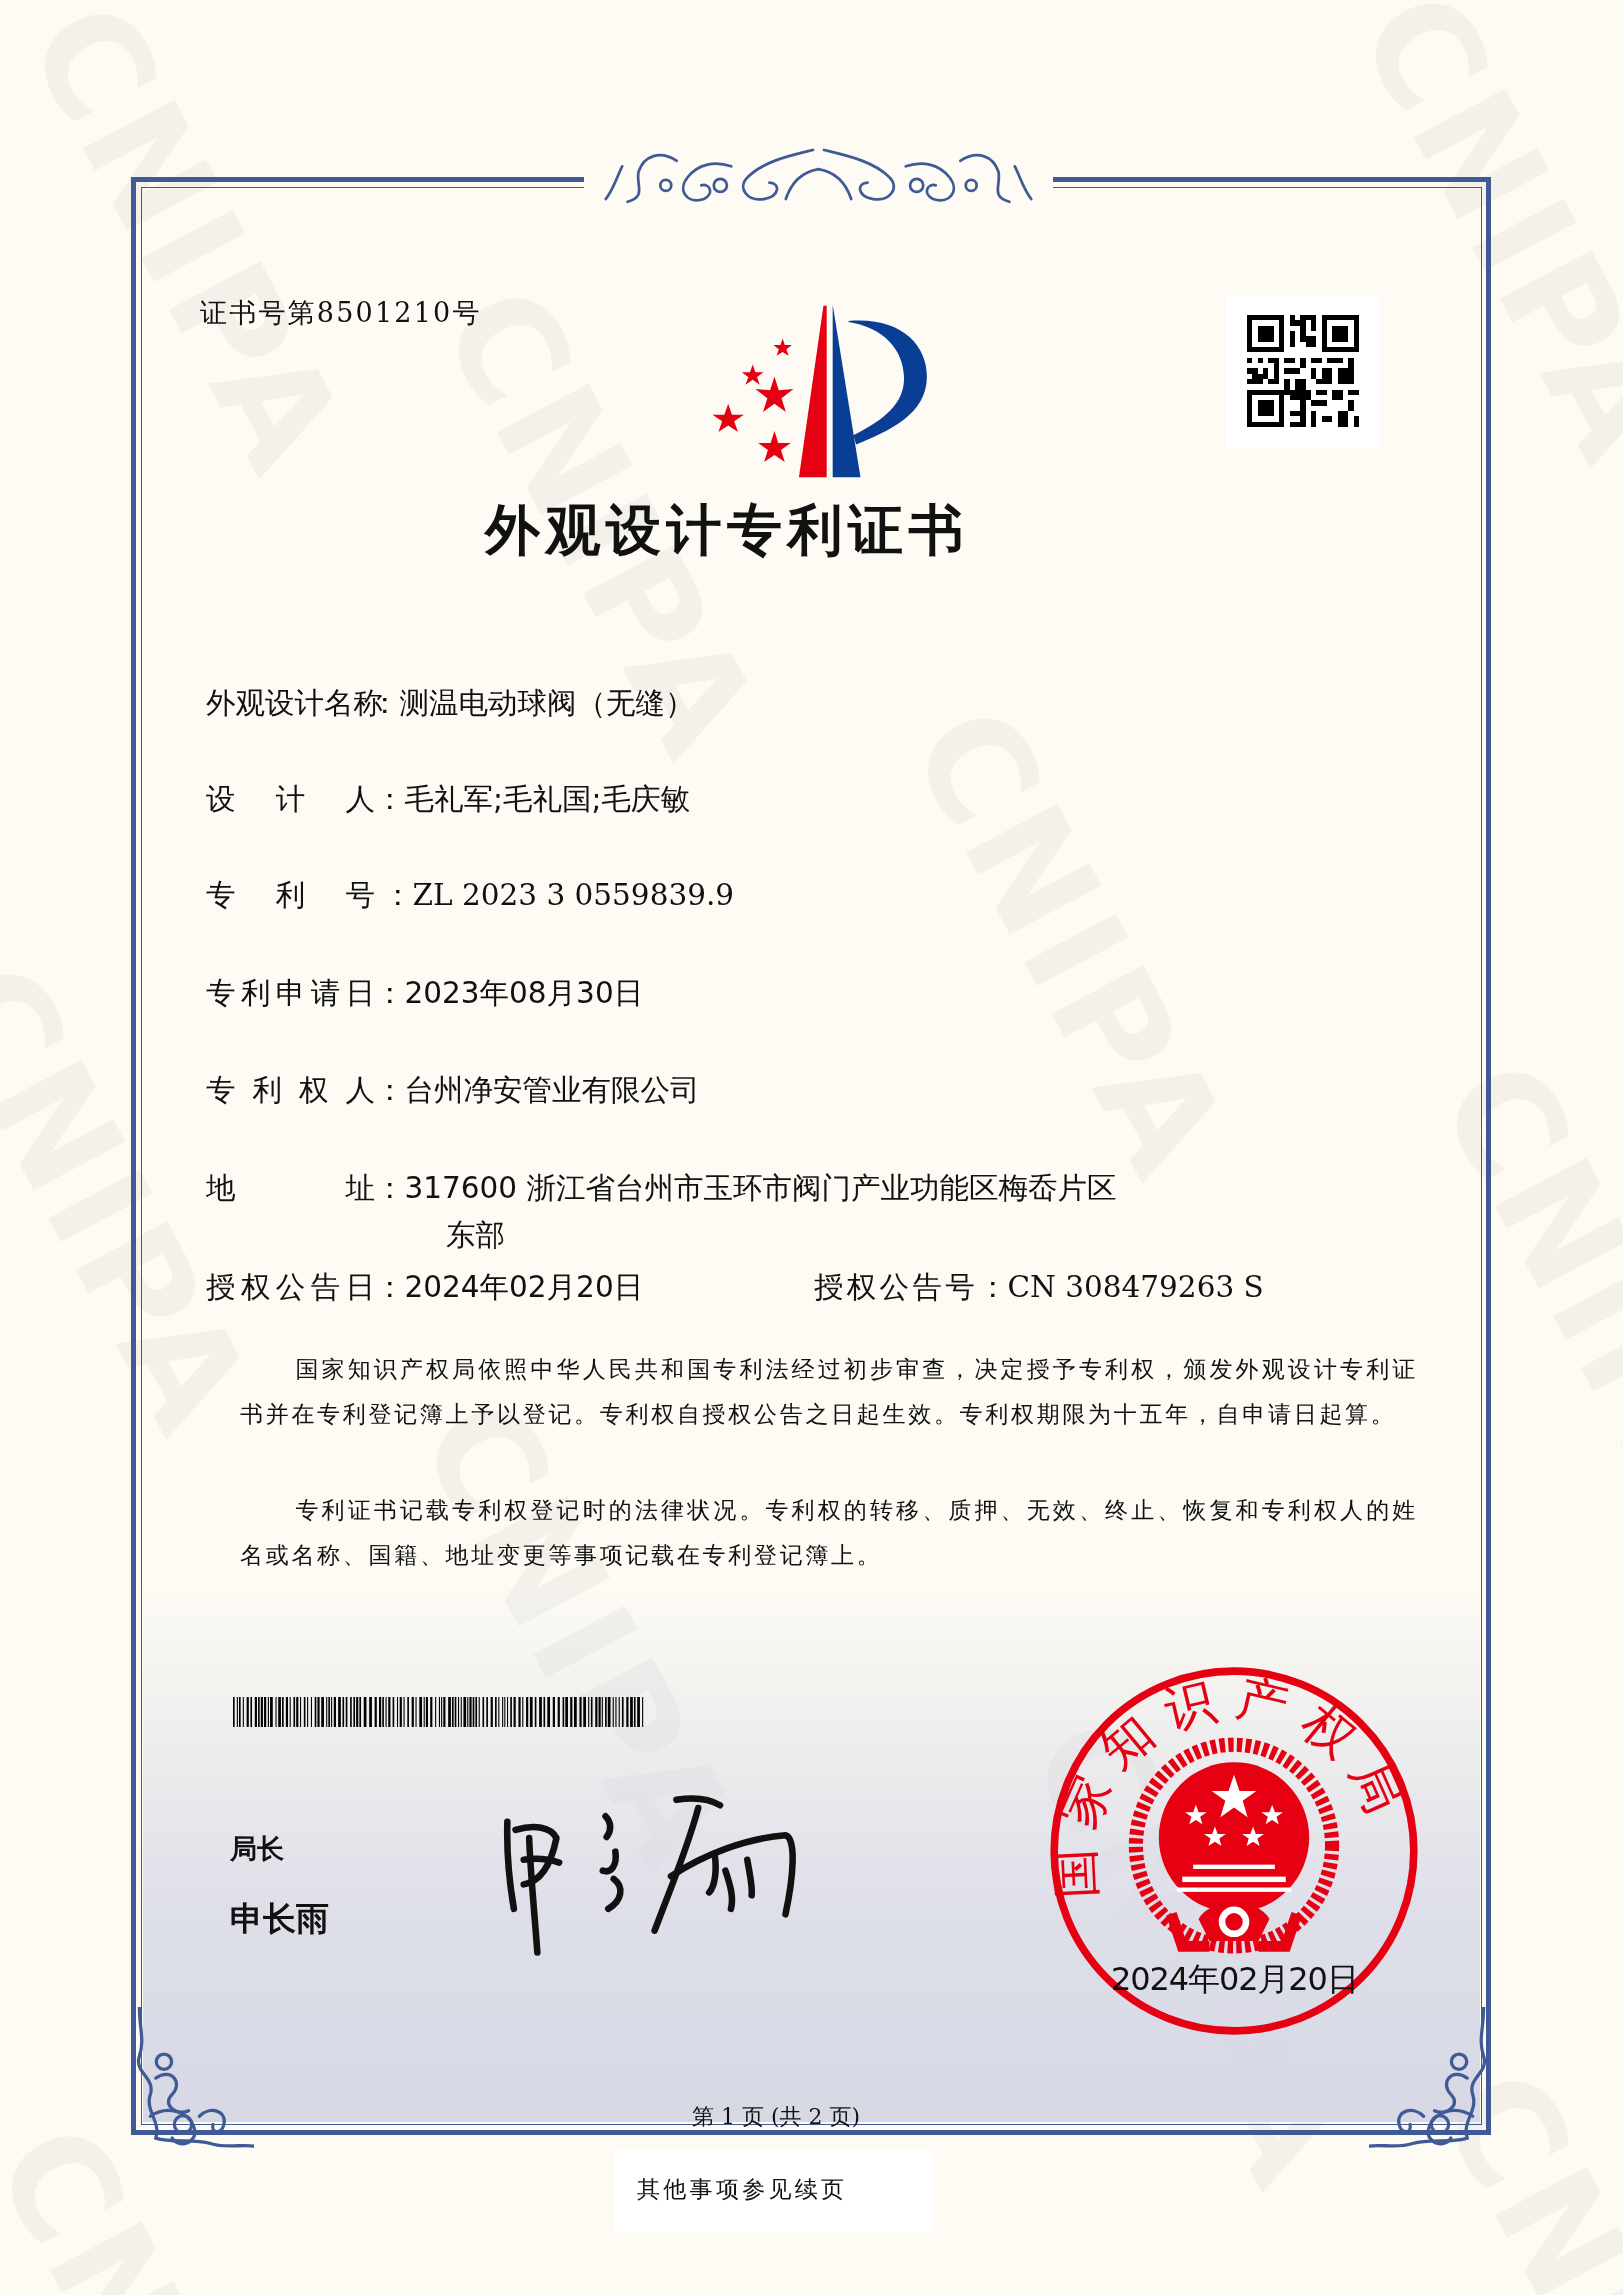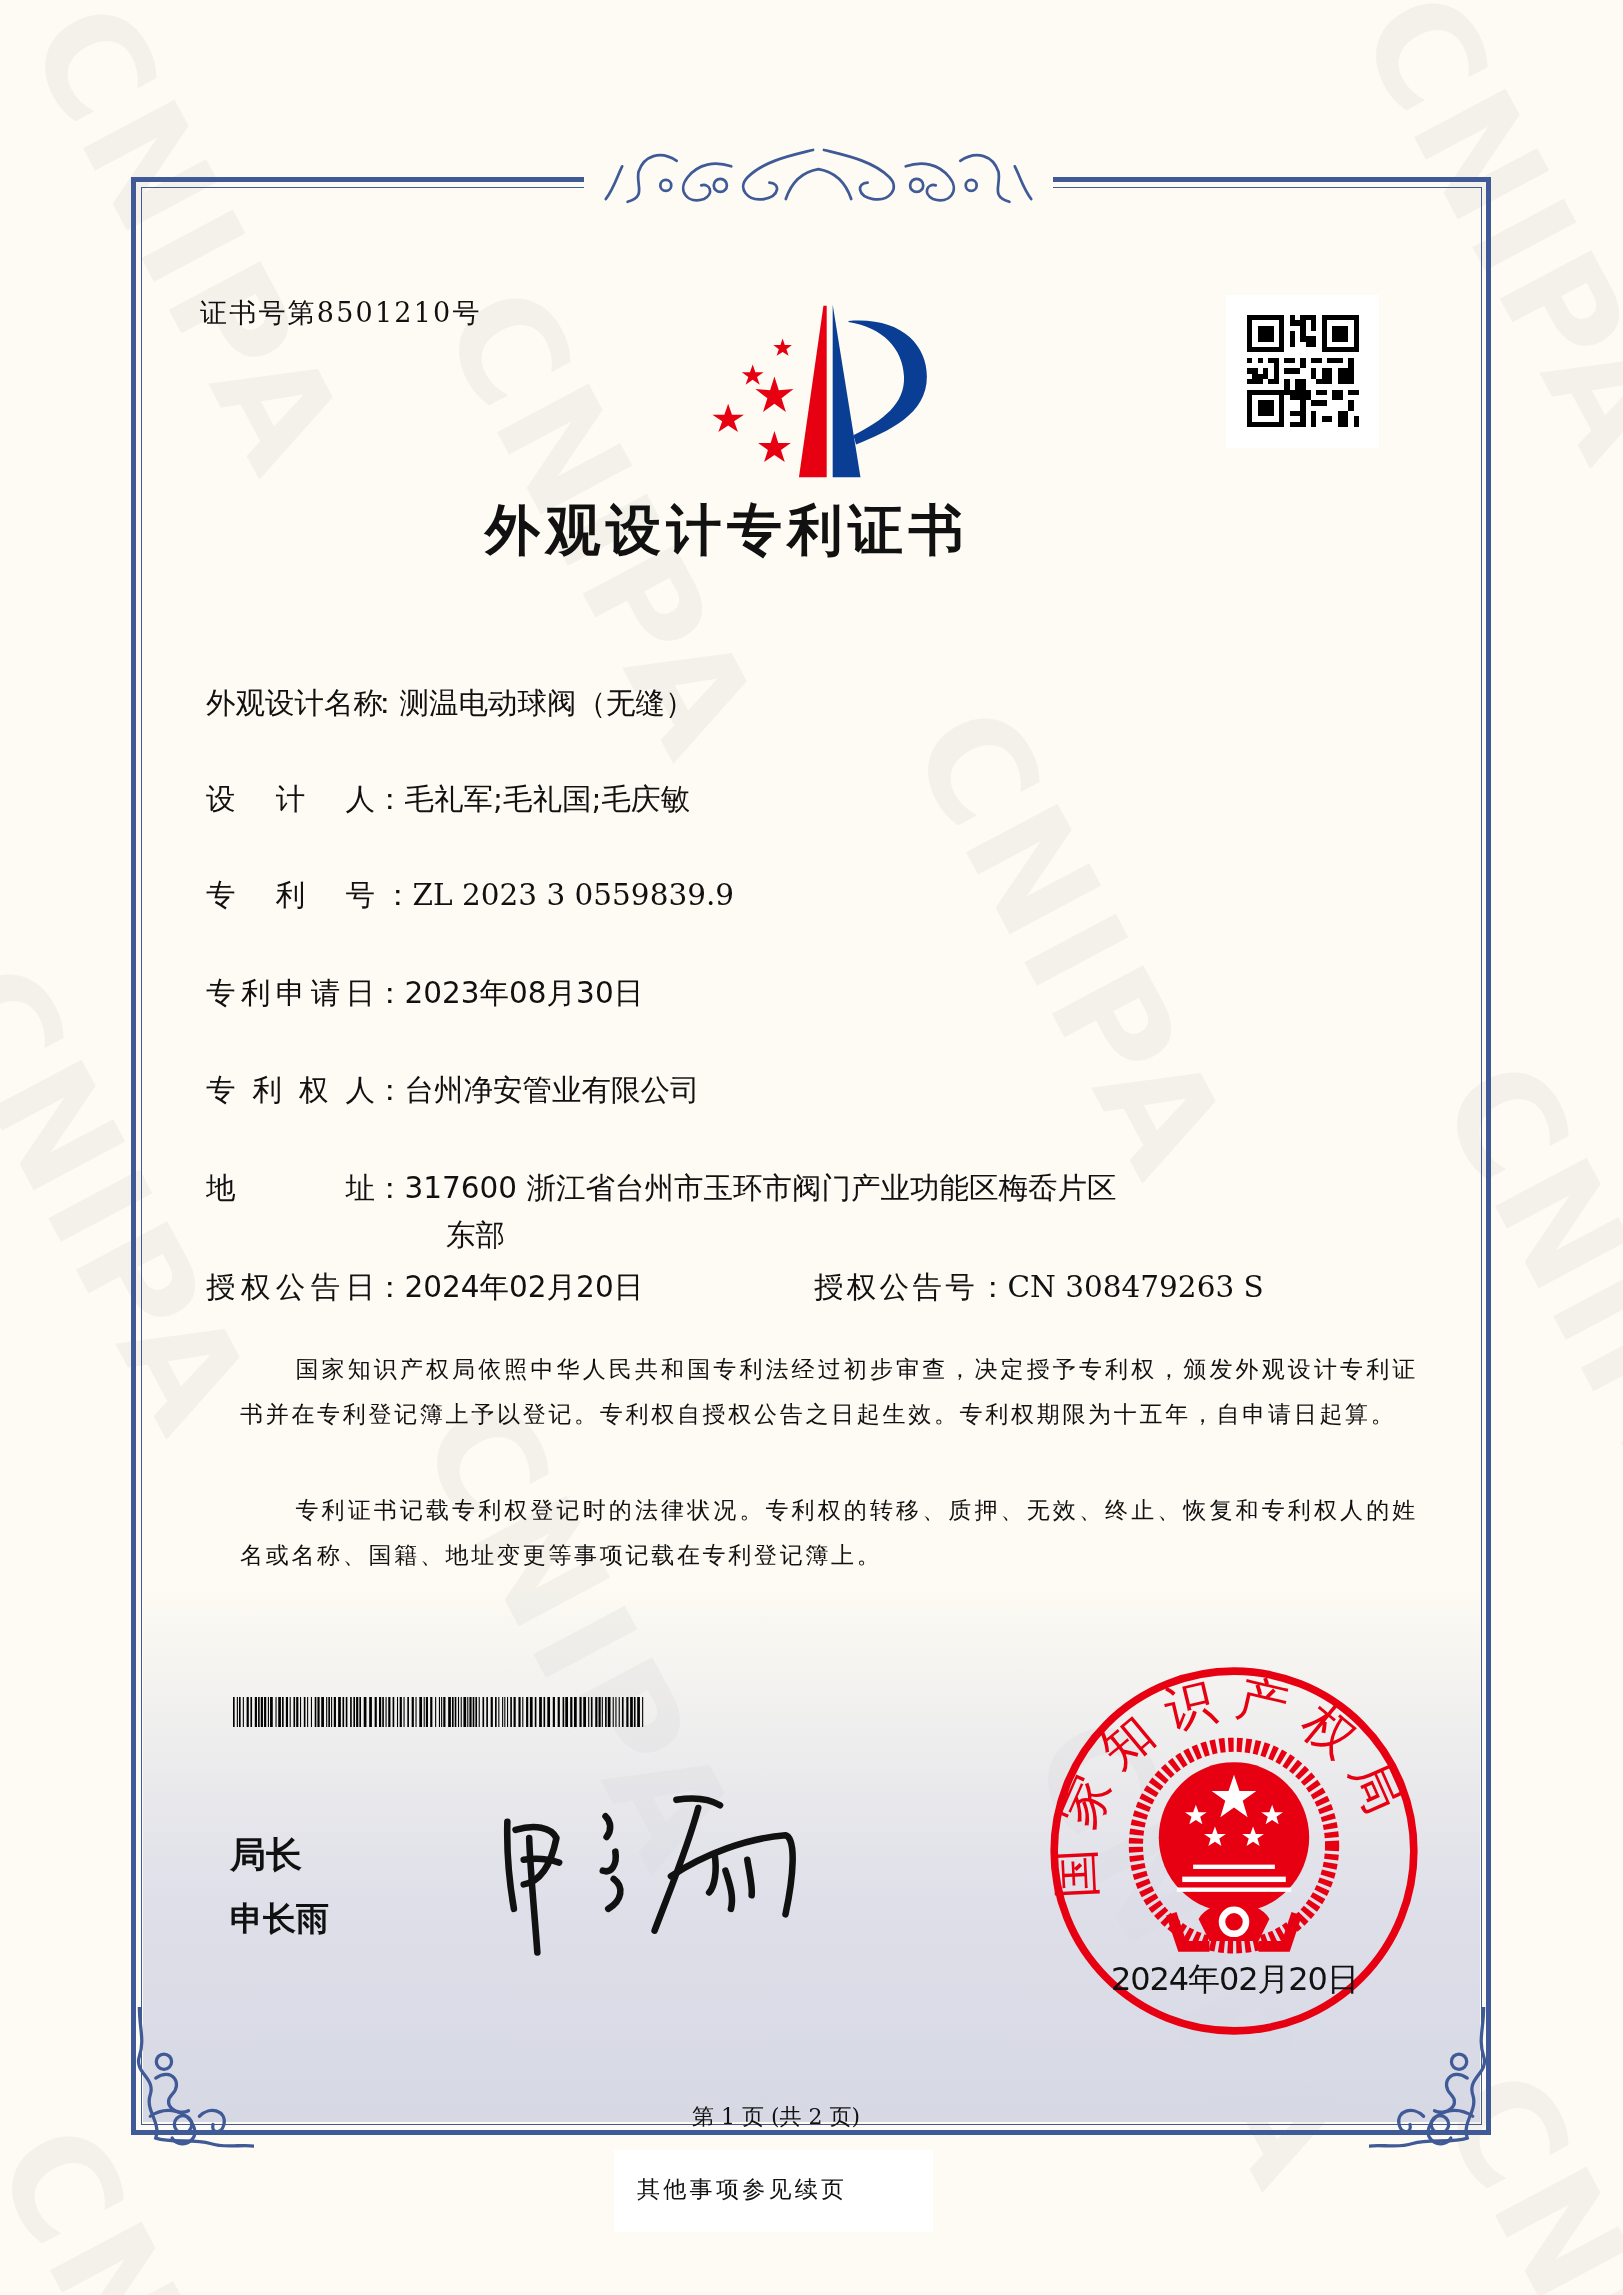--- a/index.html
+++ b/index.html
@@ -43,21 +43,21 @@
   .field .label { display: inline-block; width: 229px; letter-spacing: 0; }
   .field .label.spread { text-align-last: justify; width: 218px; margin-right: 11px; }
   .field .value { letter-spacing: 0; }
   .addr2 { position: absolute; left: 446px; top: 1216px; font-size: 29.5px; font-family: "DejaVu Sans", sans-serif; }
   .field2 { position: absolute; left: 814px; top: 1268px; font-size: 29.5px; white-space: nowrap; font-family: "DejaVu Sans", sans-serif; }
 
   .para { position: absolute; left: 240px; width: 1178px; font-size: 23px; line-height: 45px; letter-spacing: 2.7px; font-family: "DejaVu Serif", serif; text-align: justify; }
   .para .indent { display: inline-block; width: 55px; }
 
   .barcode { position: absolute; left: 233px; top: 1697px; width: 414px; height: 30px; }
-  .dir-title { position: absolute; left: 230px; top: 1831px; font-size: 36px; font-weight: bold; font-family: "DejaVu Sans", sans-serif; }
+  .dir-title { position: absolute; left: 230px; top: 1831px; font-size: 27px; font-weight: bold; font-family: "DejaVu Sans", sans-serif; }
   .dir-name { position: absolute; left: 230px; top: 1897px; font-size: 33px; font-weight: bold; font-family: "DejaVu Sans", sans-serif; text-align: center; }
   .signature { position: absolute; left: 491px; top: 1778px; width: 349px; height: 180px; }
 
   .seal { position: absolute; left: 1046px; top: 1663px; width: 376px; height: 376px; }
   .seal-date { position: absolute; left: 1111px; top: 1958px; font-size: 32px; font-family: "DejaVu Sans", sans-serif; letter-spacing: -1.1px; }
 
   .page-no { position: absolute; left: 692px; top: 2102px; font-size: 22px; font-family: "DejaVu Serif", serif; }
   .see-more-box { position: absolute; left: 614px; top: 2150px; width: 319px; height: 82px; background: #fff; }
   .see-more { position: absolute; left: 23px; top: 24px; font-size: 23px; letter-spacing: 3.3px; font-family: "DejaVu Serif", serif; }
 </style>

